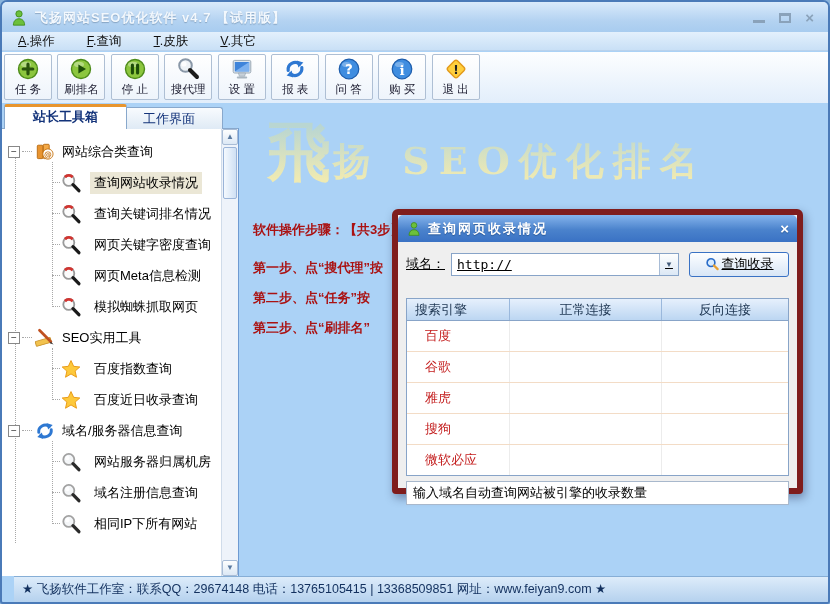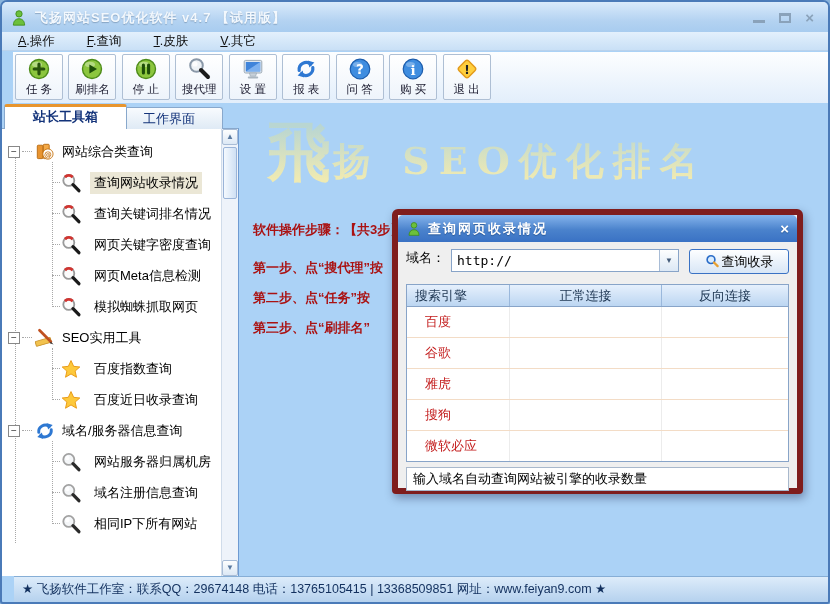--- a/index.html
+++ b/index.html
@@ -11,21 +11,21 @@
   #titlebar .t-text{font-size:13px;font-weight:bold;color:#f3f8fd;text-shadow:0 1px 1px rgba(110,140,170,.65);letter-spacing:1px;}
   #win-controls{margin-left:auto;display:flex;align-items:center;gap:14px;padding-right:6px;}
   #win-controls span{color:#8aa2ba;font-size:15px;font-weight:bold;line-height:16px;cursor:default;}
   .min-glyph{display:inline-block;width:12px;height:3px;background:#8aa2ba;}
   .max-glyph{display:inline-block;width:12px;height:10px;border:2px solid #8aa2ba;border-top-width:3px;}
   
   #menubar{position:absolute;top:30px;left:0;right:0;height:19px;background:linear-gradient(#e3f0fc,#c9e0f6);display:flex;align-items:center;padding-left:14px;border-bottom:1px solid #b9d2ec;}
   .menu-item{font-size:12.5px;color:#111;padding:1px 12px 1px 2px;margin-right:18px;cursor:default;}
   .menu-item .hot{text-decoration:underline;}
   
-  #toolbar{position:absolute;top:50px;left:0;right:0;height:51px;background:linear-gradient(#fdfeff,#e2eefb);padding:2px 0 0 2px;white-space:nowrap;margin-left:11px;}
+  #toolbar{position:absolute;top:50px;left:0;right:0;height:51px;background:linear-gradient(#fdfeff,#e2eefb);padding:2px 0 0 2px;white-space:nowrap;}
   .tb{display:inline-flex;flex-direction:column;align-items:center;justify-content:flex-start;width:48px;height:46px;margin-right:1px;background:linear-gradient(#ffffff,#eef4fb);border:1px solid #aebfd4;border-radius:2px;padding-top:2px;cursor:default;}
   .tb .tb-ico{width:24px;height:24px;}
   .tb .tb-label{font-size:11.5px;color:#1a1a2e;margin-top:1px;}
   
   #tabs{position:absolute;top:101px;left:0;width:237px;height:26px;z-index:3;}
   .tab{position:absolute;bottom:0;text-align:center;font-size:13px;font-weight:bold;color:#13337a;border:1px solid #88a8cc;border-bottom:none;border-radius:3px 3px 0 0;cursor:default;}
   #tab-0{left:2px;width:123px;height:25px;background:#ffffff;border-top:3px solid #e8952e;line-height:20px;z-index:4;}
   #tab-1{left:113px;width:108px;height:22px;background:linear-gradient(#f8fbfe,#dfeaf5);line-height:21px;font-weight:normal;}
   
   #leftpanel{position:absolute;top:126px;left:0;width:237px;bottom:26px;background:#fff;border-top:1px solid #88a8cc;border-right:1px solid #6f9bd2;z-index:2;}
@@ -57,21 +57,21 @@
   #steps{position:absolute;top:118px;left:14px;}
   #steps .s-title{font-size:13px;font-weight:bold;color:#aa1212;margin-bottom:14px;}
   #steps .s-line{font-size:13px;font-weight:bold;color:#aa1212;line-height:30px;white-space:nowrap;}
   
   #dialog{position:absolute;top:207px;left:390px;width:411px;height:285px;background:#efefef;border:6px solid #7f1d1d;border-radius:6px 6px 4px 4px;box-shadow:2px 4px 10px rgba(0,0,40,.35);z-index:10;}
   #dlg-titlebar{height:27px;background:linear-gradient(#85b4ec,#4a82cc 55%,#3a72c4);border-radius:5px 5px 0 0;display:flex;align-items:center;padding:0 8px;}
   #dlg-titlebar .dlg-ico{width:16px;height:16px;margin-right:6px;}
   #dlg-titlebar .dlg-title{font-size:13px;font-weight:bold;color:#fff;text-shadow:0 1px 1px #2a5a9a;letter-spacing:2px;}
   #dlg-close{margin-left:auto;color:#fff;font-size:15px;font-weight:bold;cursor:default;text-shadow:0 1px 1px #2a5a9a;}
   #dlg-body{padding:7px 8px 0 8px;}
-  #dlg-inputrow{display:flex;align-items:flex-start;height:30px;margin-bottom:5px;}
+  #dlg-inputrow{display:flex;align-items:center;height:30px;margin-bottom:19px;text-decoration:underline;}
   #dlg-domain-label{font-size:13px;color:#000;margin-right:6px;white-space:nowrap;}
   #dlg-combo{display:flex;width:228px;height:23px;background:#fff;border:1px solid #88a4c8;align-items:center;}
   #dlg-combo .combo-text{flex:1;font-family:"DejaVu Sans Mono","Liberation Mono",monospace;font-size:13px;color:#000;padding-left:5px;}
   #dlg-combo .combo-arrow{width:19px;height:100%;background:linear-gradient(#fdfefe,#dce8f5);border-left:1px solid #a8bcd6;font-size:8px;color:#445c7a;display:flex;align-items:center;justify-content:center;cursor:default;}
   #dlg-query-btn{margin-left:auto;width:100px;height:25px;background:linear-gradient(#fdfeff,#d8e6f6);border:1px solid #3a72c4;border-radius:3px;display:flex;align-items:center;justify-content:center;gap:2px;font-size:13px;color:#000;cursor:default;}
   #dlg-query-btn svg{width:15px;height:15px;}
   #dlg-table{background:#fff;border:1px solid #88a4c8;height:178px;overflow:hidden;}
   .thead{display:flex;height:22px;background:linear-gradient(#e6f0fc,#bcd6f2);border-bottom:1px solid #88a4c8;}
   .th{font-size:13px;color:#1c3450;line-height:21px;border-right:1px solid #9ab8dc;}
   .th0{width:103px;padding-left:8px;}

